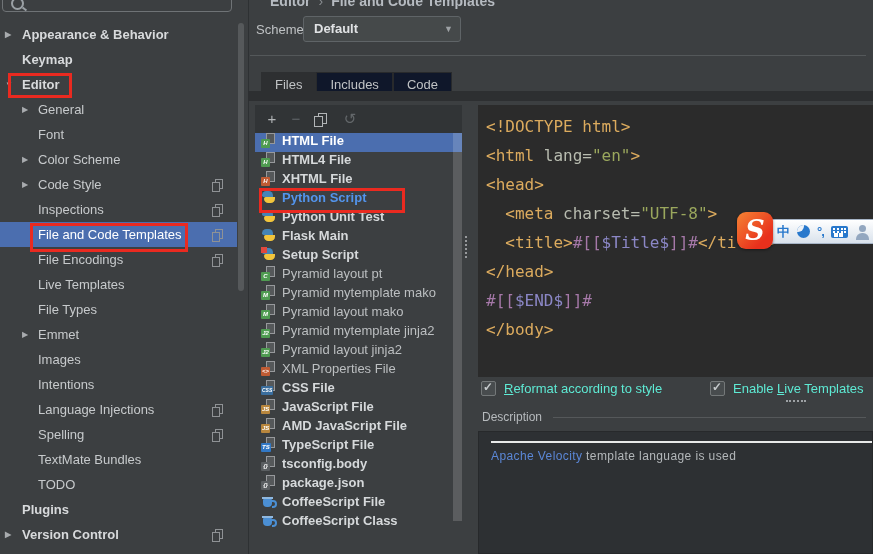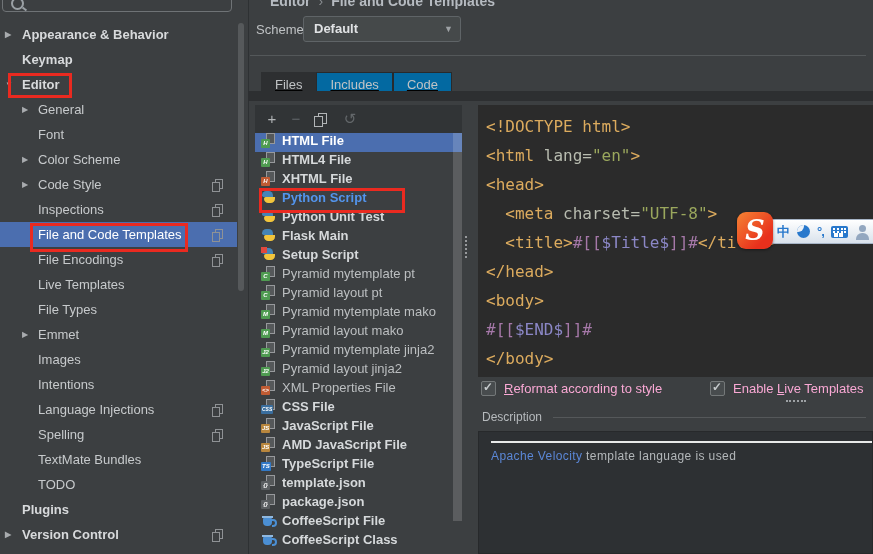--- a/index.html
+++ b/index.html
@@ -26,22 +26,22 @@
   .trow.sel .copy-ic:after{background:#4b6eaf;}
   
   .main{position:absolute;left:248px;top:0;width:625px;height:554px;}
   .crumbs{position:absolute;left:22px;top:-7px;font-size:14px;font-weight:bold;color:#b6bbc1;white-space:nowrap;}
   .crumb-sep{color:#8a8e92;margin:0 8px;font-weight:normal;}
   .scheme-label{position:absolute;left:8px;top:22px;font-size:13px;color:#bfc2c4;}
   .combo{position:absolute;left:55px;top:16px;width:158px;height:26px;background:#45494a;border:1px solid #5f6467;border-radius:3px;box-sizing:border-box;}
   .combo .val{position:absolute;left:10px;top:4px;font-size:13px;font-weight:bold;color:#e0e2e4;}
   .combo .arrow{position:absolute;right:7px;top:7px;font-size:9px;color:#9da1a4;}
   .sep-line{position:absolute;left:2px;right:7px;top:55px;height:1px;background:#54585a;}
-  #tabs{position:absolute;left:13px;top:72px;display:flex;height:25px;text-decoration:underline;}
-  .tab{height:24px;line-height:24px;padding:0 13px;font-size:13px;color:#c0c3c5;background:#0369a1;border:1px solid #282a2c;box-sizing:border-box;cursor:default;}
+  #tabs{position:absolute;left:13px;top:72px;display:flex;height:25px;}
+  .tab{height:24px;line-height:24px;padding:0 13px;font-size:13px;color:#c0c3c5;background:#0f172a;border:1px solid #282a2c;box-sizing:border-box;cursor:default;}
   .tab.sel{background:#2d2f31;border-color:#2d2f31;height:25px;}
   .tab-strip{position:absolute;left:0;right:0;top:91px;height:10px;background:#2d2f31;}
   
   .listpanel{position:absolute;left:7px;top:105px;width:207px;height:449px;background:#3c3f41;overflow:hidden;}
   .ltoolbar{position:relative;height:28px;background:#313436;}
   .tbtn{position:absolute;top:0;width:22px;height:28px;line-height:28px;text-align:center;font-size:15px;color:#b2b5b7;cursor:default;}
   .tbtn.dis{color:#63676a;}
   .tcopy{position:absolute;left:58px;top:8px;width:14px;height:14px;}
   .tcopy:before{content:"";position:absolute;left:5px;top:0;width:7px;height:9px;border:1px solid #b2b5b7;}
   .tcopy:after{content:"";position:absolute;left:1px;top:3px;width:7px;height:9px;border:1px solid #b2b5b7;background:#313436;}
@@ -65,21 +65,21 @@
   
   .split-handle{position:absolute;left:217px;top:236px;height:22px;width:3px;border-left:2px dotted #97999c;}
   .editor{position:absolute;left:230px;top:105px;width:395px;height:272px;background:#2b2b2b;padding:7px 0 0 8px;box-sizing:border-box;overflow:hidden;}
   .cl{height:29px;line-height:29px;font-family:"DejaVu Sans Mono",monospace;font-size:16px;white-space:pre;}
   .c-tag{color:#dcab5e;} .c-attr{color:#b8bcb0;} .c-val{color:#9aa75d;}
   .c-tpl{color:#a578a8;} .c-var{color:#8b87c6;} .c-pl{color:#a9b7c6;}
   
   .opt{position:absolute;top:381px;display:flex;align-items:center;}
   .cb{width:15px;height:15px;background:#484c4e;border:1px solid #747879;border-radius:2px;position:relative;box-sizing:border-box;}
   .cb.on:after{content:"✓";position:absolute;left:1px;top:-2px;font-size:12px;color:#c6cacc;font-weight:bold;}
-  .opt .lbl{margin-left:8px;font-size:13px;color:#f9a8d4;}
+  .opt .lbl{margin-left:8px;font-size:13px;color:#5eead4;}
   .opt .lbl u{text-decoration:underline;}
   .focus-dots{position:absolute;left:538px;top:398px;width:20px;height:2px;border-bottom:2px dotted #9da1a4;}
   
   .desc-label{position:absolute;left:234px;top:410px;font-size:12px;color:#b6babd;}
   .desc-line{position:absolute;left:305px;top:417px;width:313px;height:1px;background:#55585a;}
   .desc-box{position:absolute;left:230px;top:431px;width:395px;height:123px;background:#2d3033;border:1px solid #27292b;box-sizing:border-box;text-align:center;}
   .desc-hr{position:absolute;left:12px;right:0;top:9px;height:2px;background:#e8e9e9;}
   .desc-text{position:absolute;left:12px;top:17px;font-size:12px;color:#b3b7ba;letter-spacing:.4px;}
   .desc-text .lnk{color:#5b87d7;}
   
@@ -210,27 +210,20 @@
               <i class="py-b"></i>
               <i class="py-r"></i>
             </span>
             <span class="nm">Setup Script</span>
           </div>
           <div class="lrow plain">
             <span class="fic">
               <i class="pg"></i>
               <i class="bd" style="background: rgb(79, 155, 81);">C</i>
             </span>
-            <span class="nm">Pyramid mytemplate pt</span>
-          </div>
-          <div class="lrow plain">
-            <span class="fic">
-              <i class="pg"></i>
-              <i class="bd" style="background: rgb(79, 155, 81);">C</i>
-            </span>
             <span class="nm">Pyramid layout pt</span>
           </div>
           <div class="lrow plain">
             <span class="fic">
               <i class="pg"></i>
               <i class="bd" style="background: rgb(79, 155, 81);">M</i>
             </span>
             <span class="nm">Pyramid mytemplate mako</span>
           </div>
           <div class="lrow plain">
@@ -287,21 +280,21 @@
               <i class="pg"></i>
               <i class="bd" style="background: rgb(49, 120, 198);">TS</i>
             </span>
             <span class="nm">TypeScript File</span>
           </div>
           <div class="lrow bold">
             <span class="fic">
               <i class="pg"></i>
               <i class="bd" style="background: rgb(90, 94, 97);">{}</i>
             </span>
-            <span class="nm">template.json</span>
+            <span class="nm">tsconfig.body</span>
           </div>
           <div class="lrow bold">
             <span class="fic">
               <i class="pg"></i>
               <i class="bd" style="background: rgb(90, 94, 97);">{}</i>
             </span>
             <span class="nm">package.json</span>
           </div>
           <div class="lrow bold">
             <span class="fic">
@@ -325,21 +318,20 @@
 
     <div class="split-handle"></div>
 
     <div class="editor" id="codeArea">
         <div class="cl"><span class="c-tag">&lt;!DOCTYPE html&gt;</span></div>
         <div class="cl"><span class="c-tag">&lt;html</span><span class="c-attr"> lang=</span><span class="c-val">"en"</span><span class="c-tag">&gt;</span></div>
         <div class="cl"><span class="c-tag">&lt;head&gt;</span></div>
         <div class="cl"><span class="c-pl">  </span><span class="c-tag">&lt;meta</span><span class="c-attr"> charset=</span><span class="c-val">"UTF-8"</span><span class="c-tag">&gt;</span></div>
         <div class="cl"><span class="c-pl">  </span><span class="c-tag">&lt;title&gt;</span><span class="c-tpl">#[[</span><span class="c-var">$Title$</span><span class="c-tpl">]]#</span><span class="c-tag">&lt;/title&gt;</span></div>
         <div class="cl"><span class="c-tag">&lt;/head&gt;</span></div>
-        <div class="cl"><span class="c-tag">&lt;body&gt;</span></div>
         <div class="cl"><span class="c-tpl">#[[</span><span class="c-var">$END$</span><span class="c-tpl">]]#</span></div>
         <div class="cl"><span class="c-tag">&lt;/body&gt;</span></div>
       </div>
 
     <div class="opt" style="left:233px;">
       <span class="cb on" id="cb1"></span>
       <span class="lbl" id="lbl1"><u>R</u>eformat according to style</span>
     </div>
     <div class="opt" style="left:462px;">
       <span class="cb on" id="cb2"></span>

